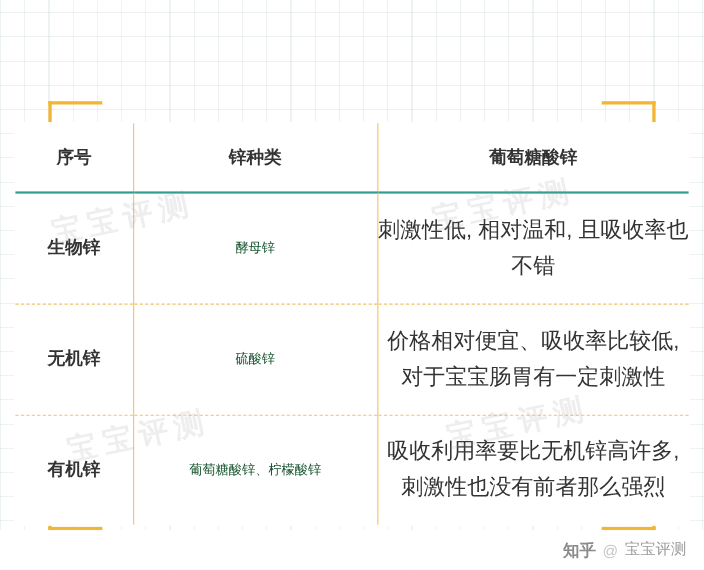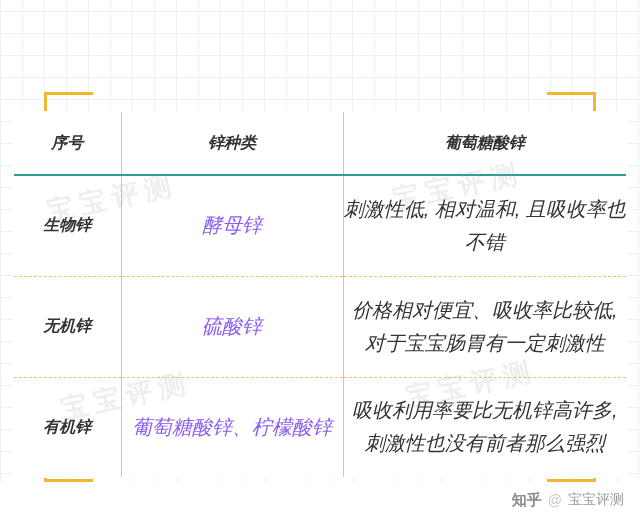--- a/index.html
+++ b/index.html
@@ -72,21 +72,20 @@
     border-bottom: 3px solid #f3b632;
   }
   .card {
     position: absolute;
     left: 14px;
     top: 112px;
     width: 612px;
     height: 365px;
     background: #ffffff;
     box-shadow: 0 0 0 1px rgba(255,255,255,1);
-    font-style: italic;
   }
   table.zinc-table {
     width: 100%;
     height: 100%;
     border-collapse: collapse;
     table-layout: fixed;
   }
   table.zinc-table col.c1 { width: 107px; }
   table.zinc-table col.c2 { width: 222px; }
   table.zinc-table col.c3 { width: 283px; }
@@ -114,22 +113,22 @@
     border-bottom: none;
   }
   .cell-cat {
     text-align: center;
     font-size: 16px;
     font-weight: bold;
     color: #333333;
   }
   .cell-kind {
     padding-left: 18px;
-    font-size: 20px;
-    color: #8b5cf6;
+    font-size: 12px;
+    color: #14532d;
     margin-left: 16px;
   }
   .cell-desc {
     padding: 12px 16px 12px 14px;
     font-size: 20px;
     color: #333333;
     line-height: 1.65;
   }
   
   .watermark {

